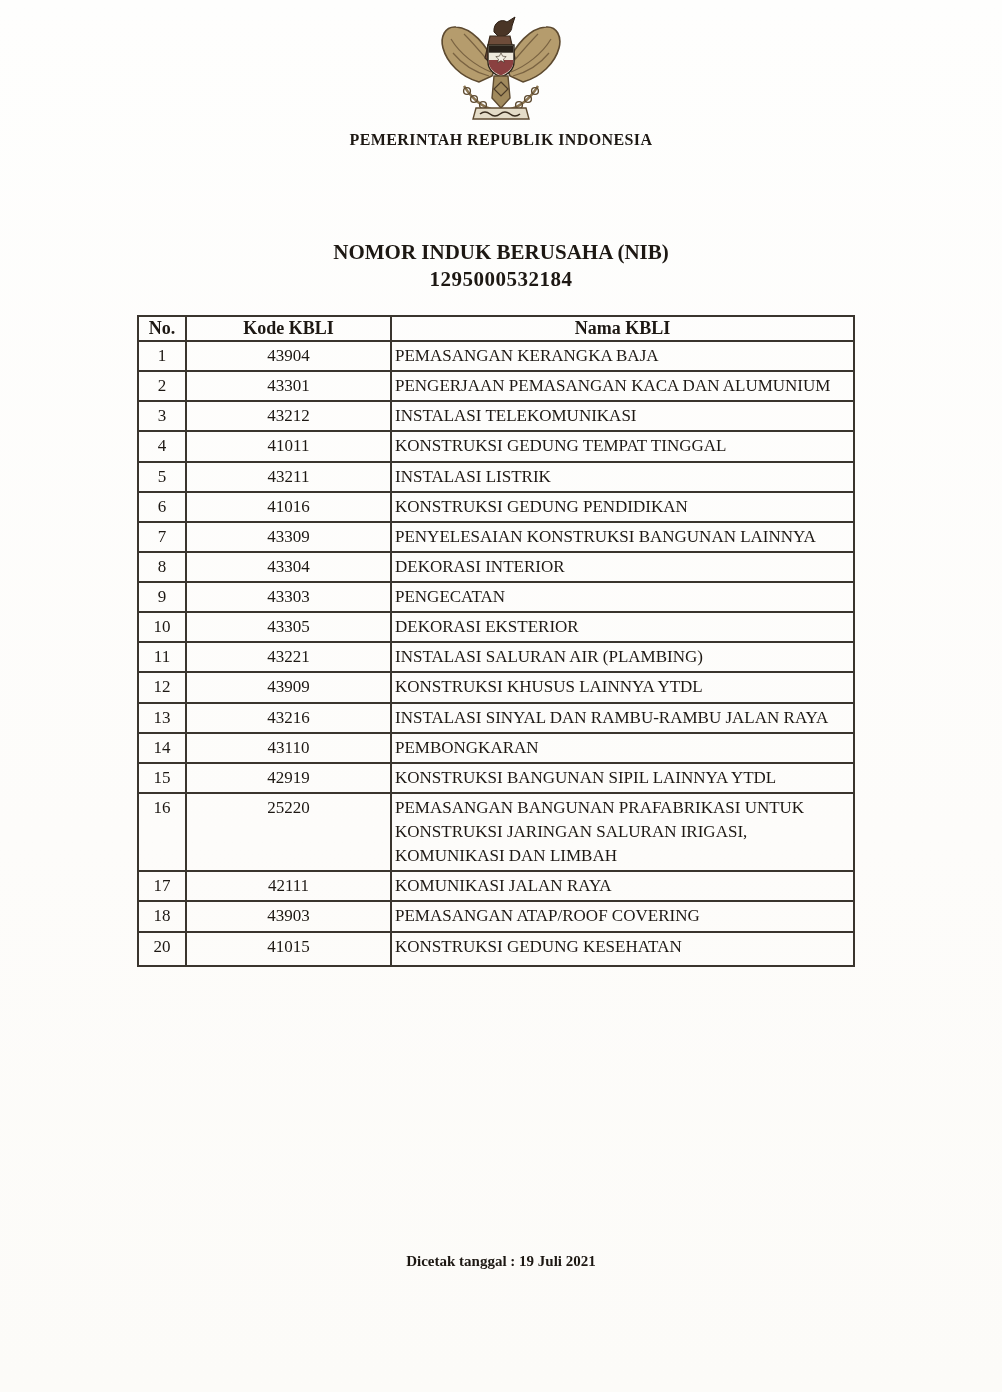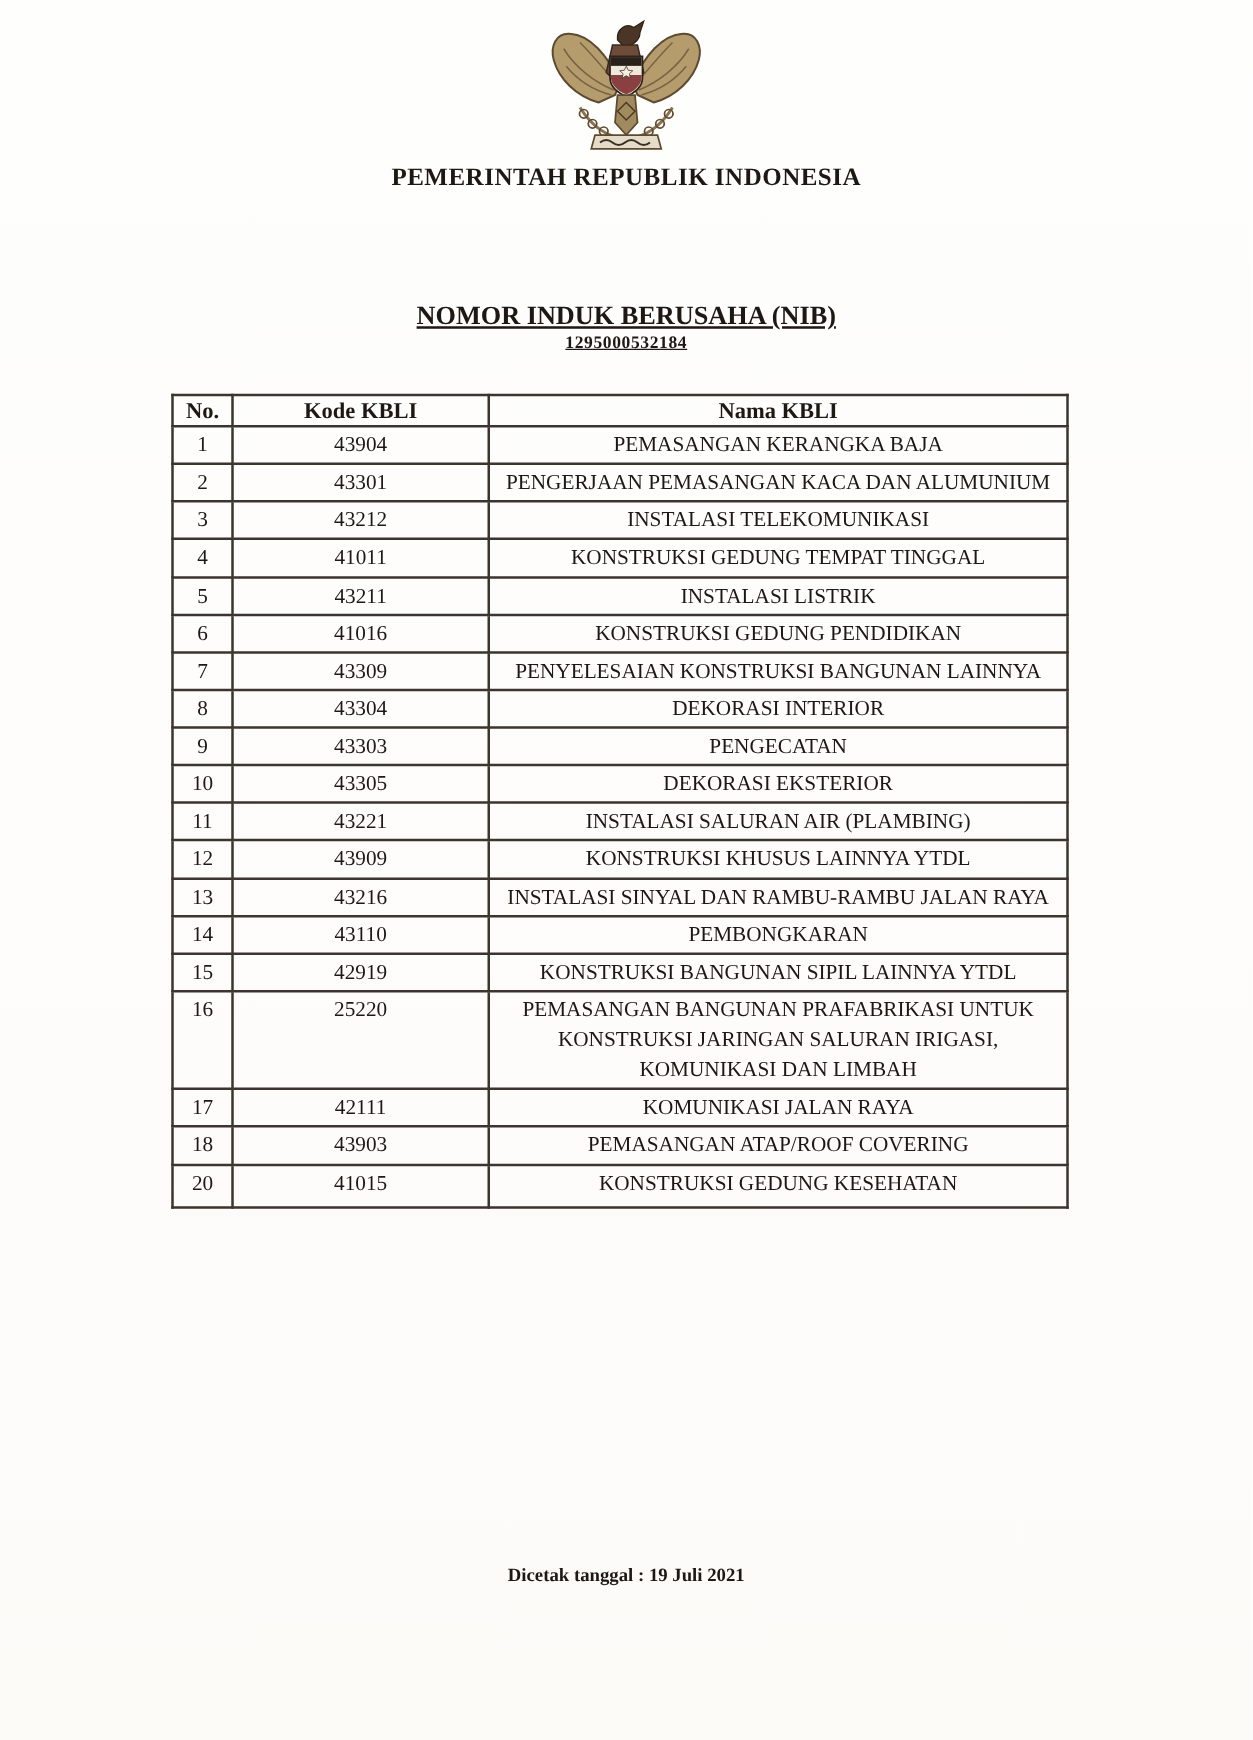--- a/index.html
+++ b/index.html
@@ -21,36 +21,35 @@
     top: 12px;
     left: 50%;
     transform: translateX(-50%);
   }
   .gov-title {
     position: absolute;
     top: 131px;
     left: 0;
     width: 100%;
     text-align: center;
-    font-size: 20px;
+    font-size: 16px;
     font-weight: bold;
     letter-spacing: 0.4px;
   }
   .nib-block {
     position: absolute;
     top: 239px;
     left: 0;
     width: 100%;
     text-align: center;
     font-weight: bold;
     line-height: 1.28;
-    text-decoration: underline;
   }
   .nib-title { font-size: 21px; }
-  .nib-number { font-size: 14px; letter-spacing: 0.5px; }
+  .nib-number { font-size: 21px; letter-spacing: 0.5px; }
   table.kbli {
     position: absolute;
     top: 315px;
     left: 137px;
     width: 716px;
     border-collapse: collapse;
     table-layout: fixed;
   }
   table.kbli, table.kbli th, table.kbli td {
     border: 2px solid #3a352e;
@@ -65,21 +64,21 @@
   table.kbli td {
     font-size: 17px;
     line-height: 1.42;
     padding: 2px 3px;
     vertical-align: top;
   }
   col.c-no { width: 48px; }
   col.c-kode { width: 205px; }
   col.c-nama { width: 463px; }
   td.cell-no, td.cell-kode { text-align: center; }
-  td.cell-nama { text-align: center; }
+  td.cell-nama { text-align: left; }
   tr.last-row td { padding-bottom: 6px; }
   .footer-note {
     position: absolute;
     top: 1253px;
     left: 0;
     width: 100%;
     text-align: center;
     font-size: 15px;
     font-weight: bold;
   }

